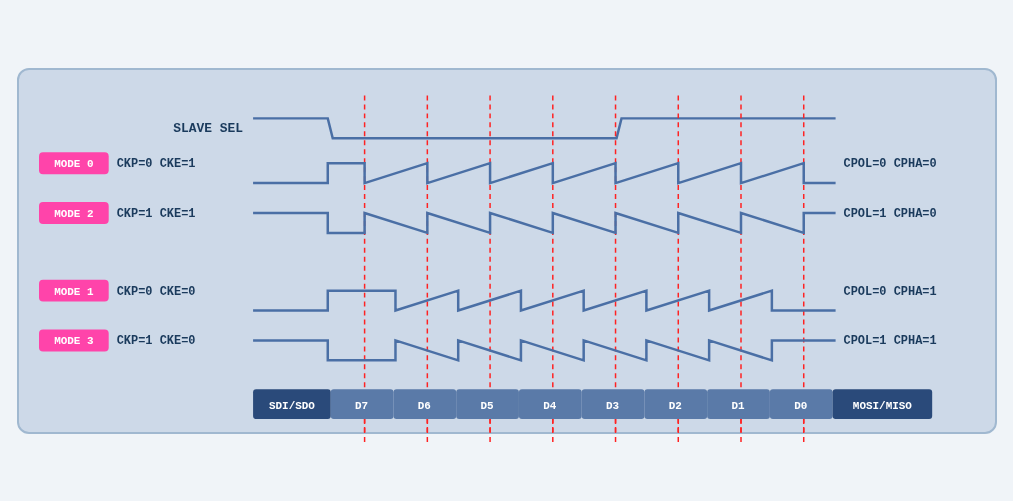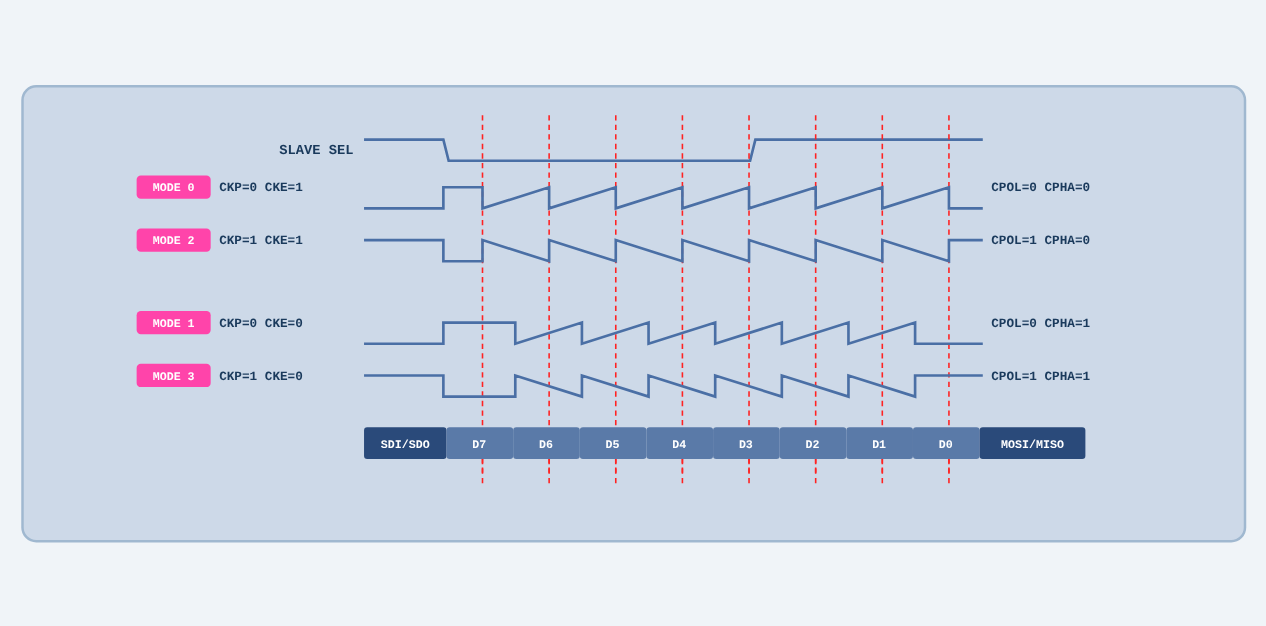--- a/index.html
+++ b/index.html
@@ -13,21 +13,21 @@
       font-family: 'Courier New', Courier, monospace;
     }
     .outer {
       width: 980px;
       height: 366px;
       background: #cdd9e8;
       border: 2px solid #a0b8d0;
       border-radius: 12px;
       padding: 18px 20px 14px 20px;
       display: flex;
-      flex-direction: row;
+      flex-direction: column;
       gap: 0;
     }
     .diagram-area {
       flex: 1;
       position: relative;
       width: 100%;
     }
     
     .caption {
       text-align: center;

